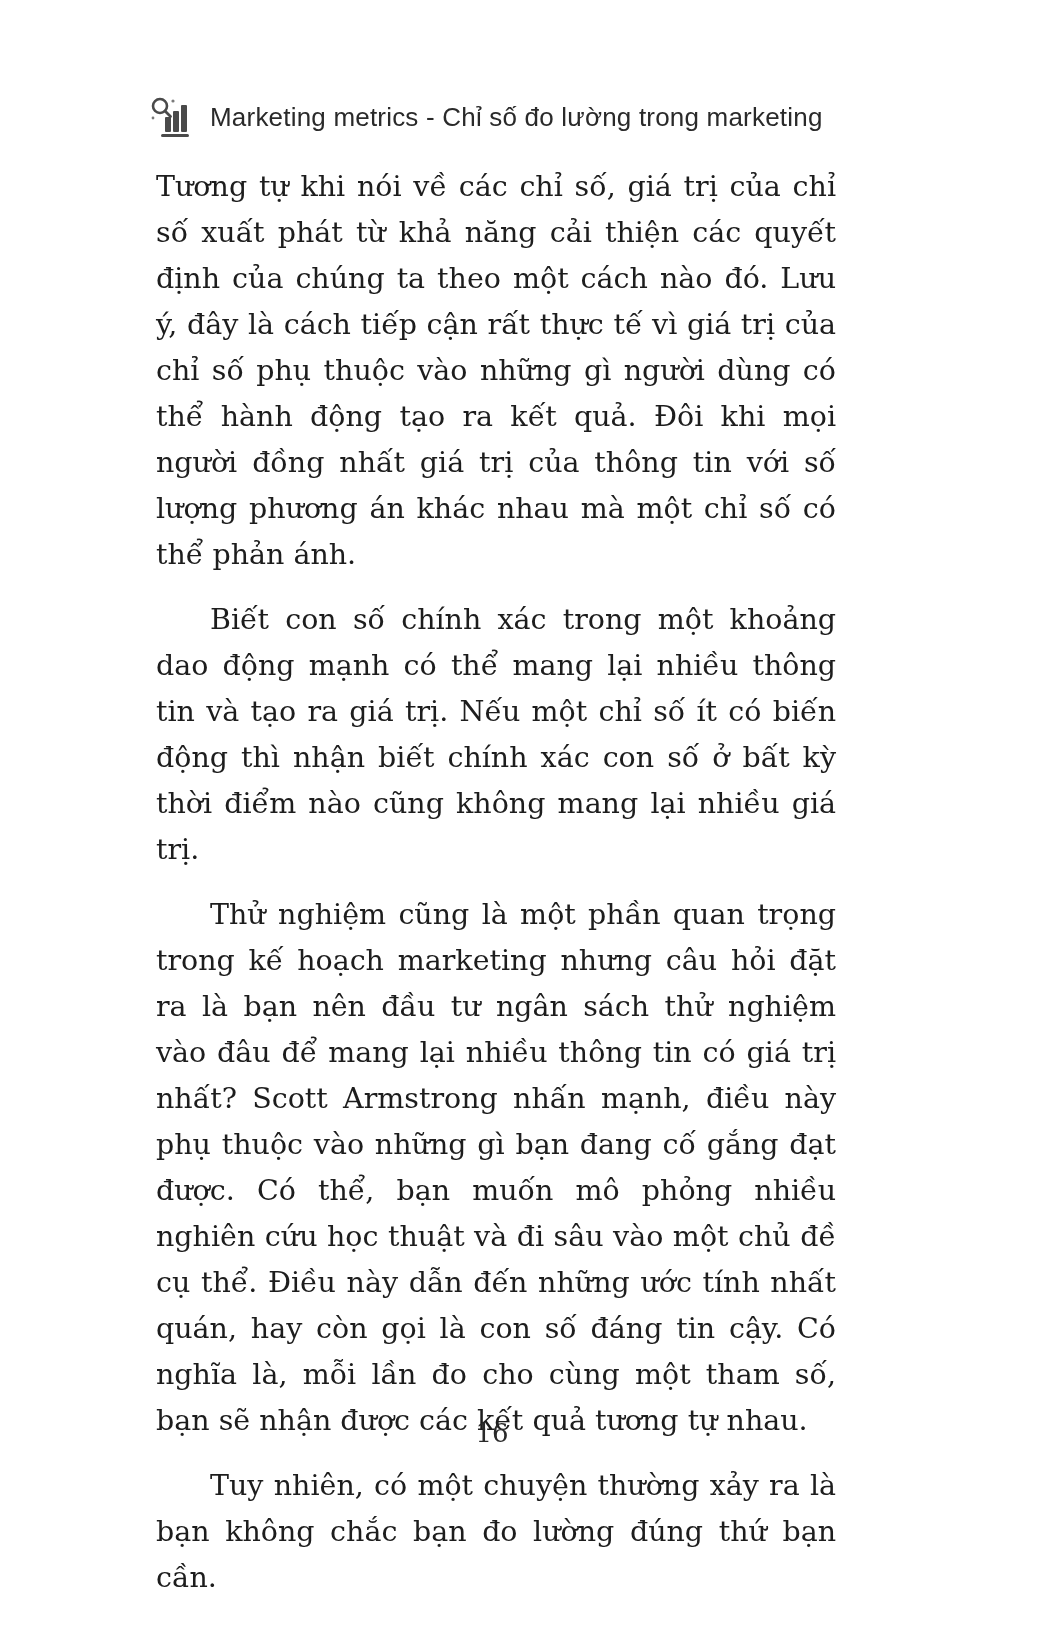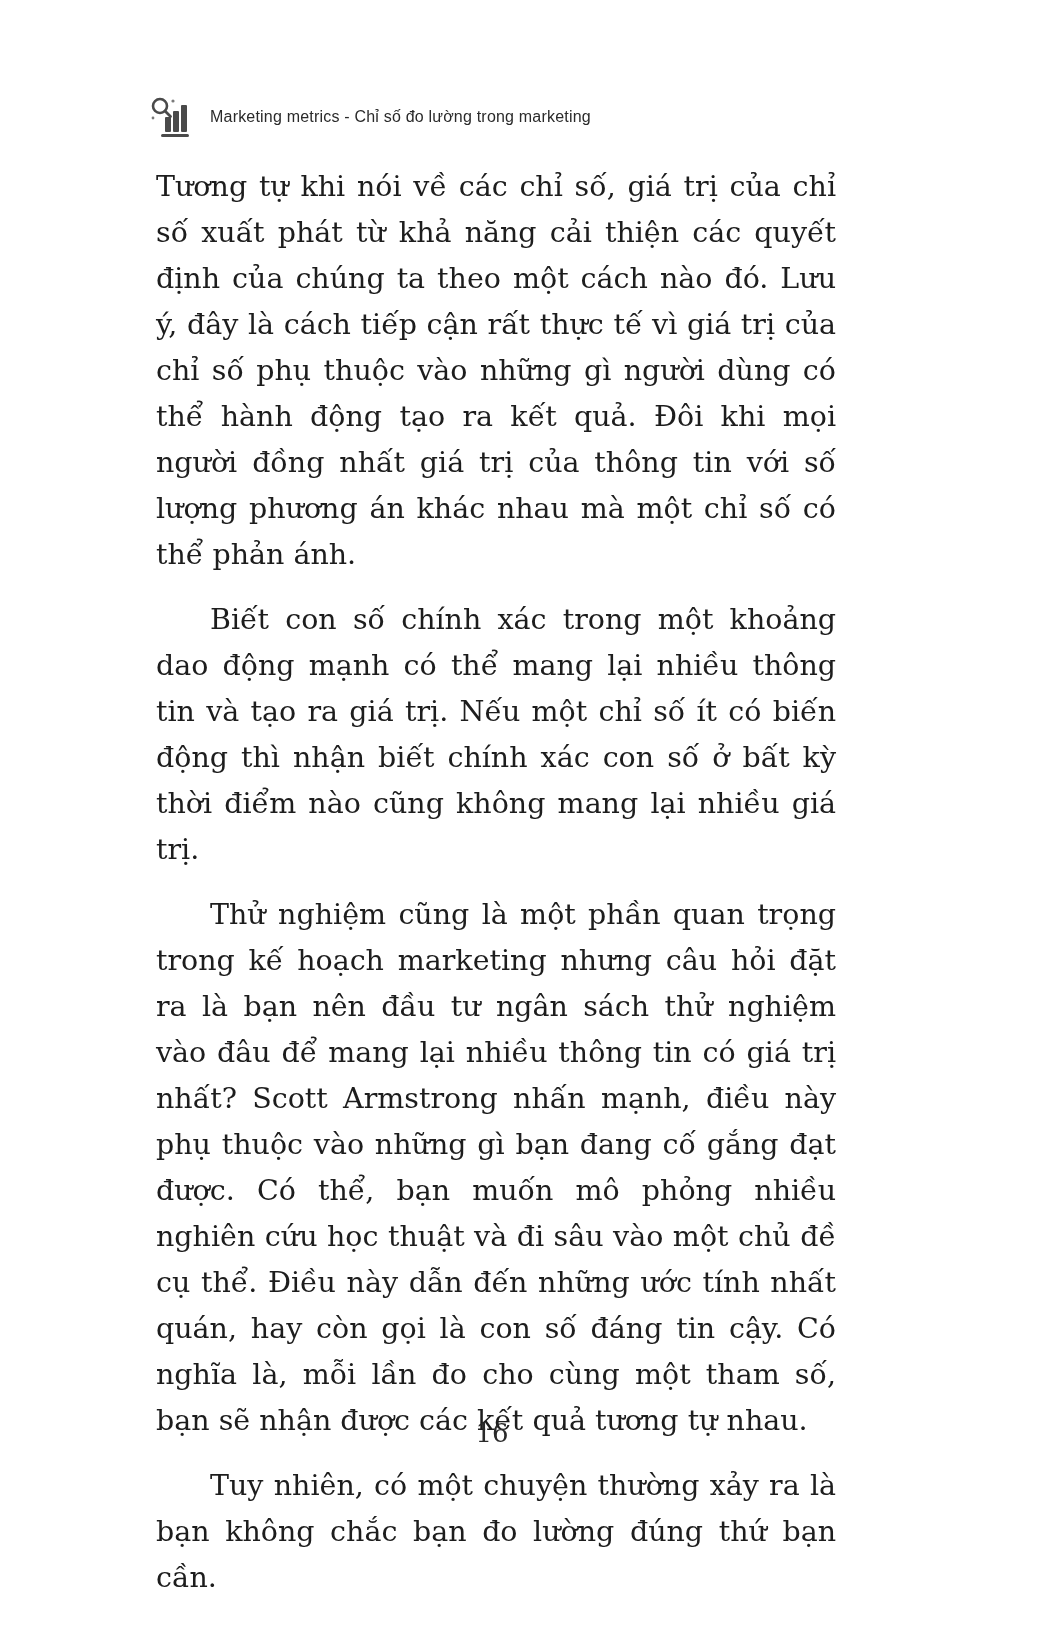--- a/index.html
+++ b/index.html
@@ -25,21 +25,21 @@
   .header-icon {
     width: 46px;
     height: 46px;
     flex: 0 0 auto;
     display: inline-flex;
     align-items: center;
     justify-content: center;
   }
   .header-title {
     font-family: "Liberation Sans", sans-serif;
-    font-size: 16px;
+    font-size: 26px;
     font-weight: 500;
     letter-spacing: 0.2px;
     color: #2a2a2a;
     white-space: nowrap;
   }
   .content {
     position: absolute;
     top: 164px;
     left: 148px;
     width: 688px;

